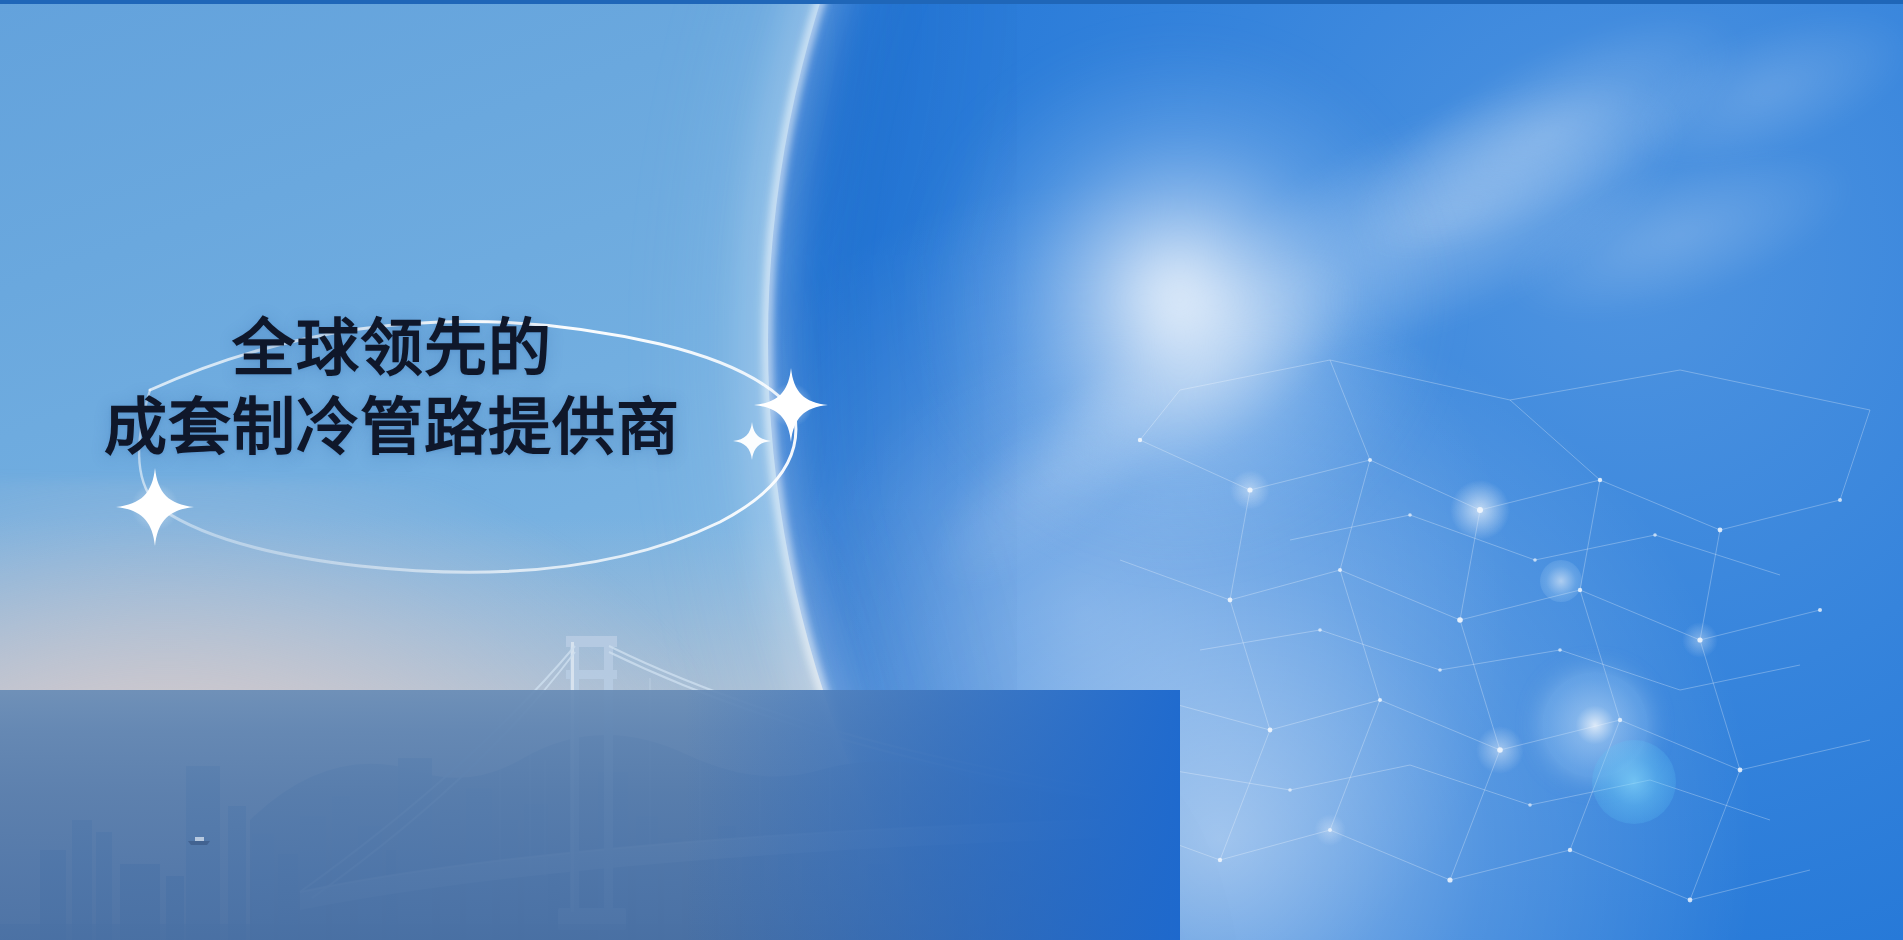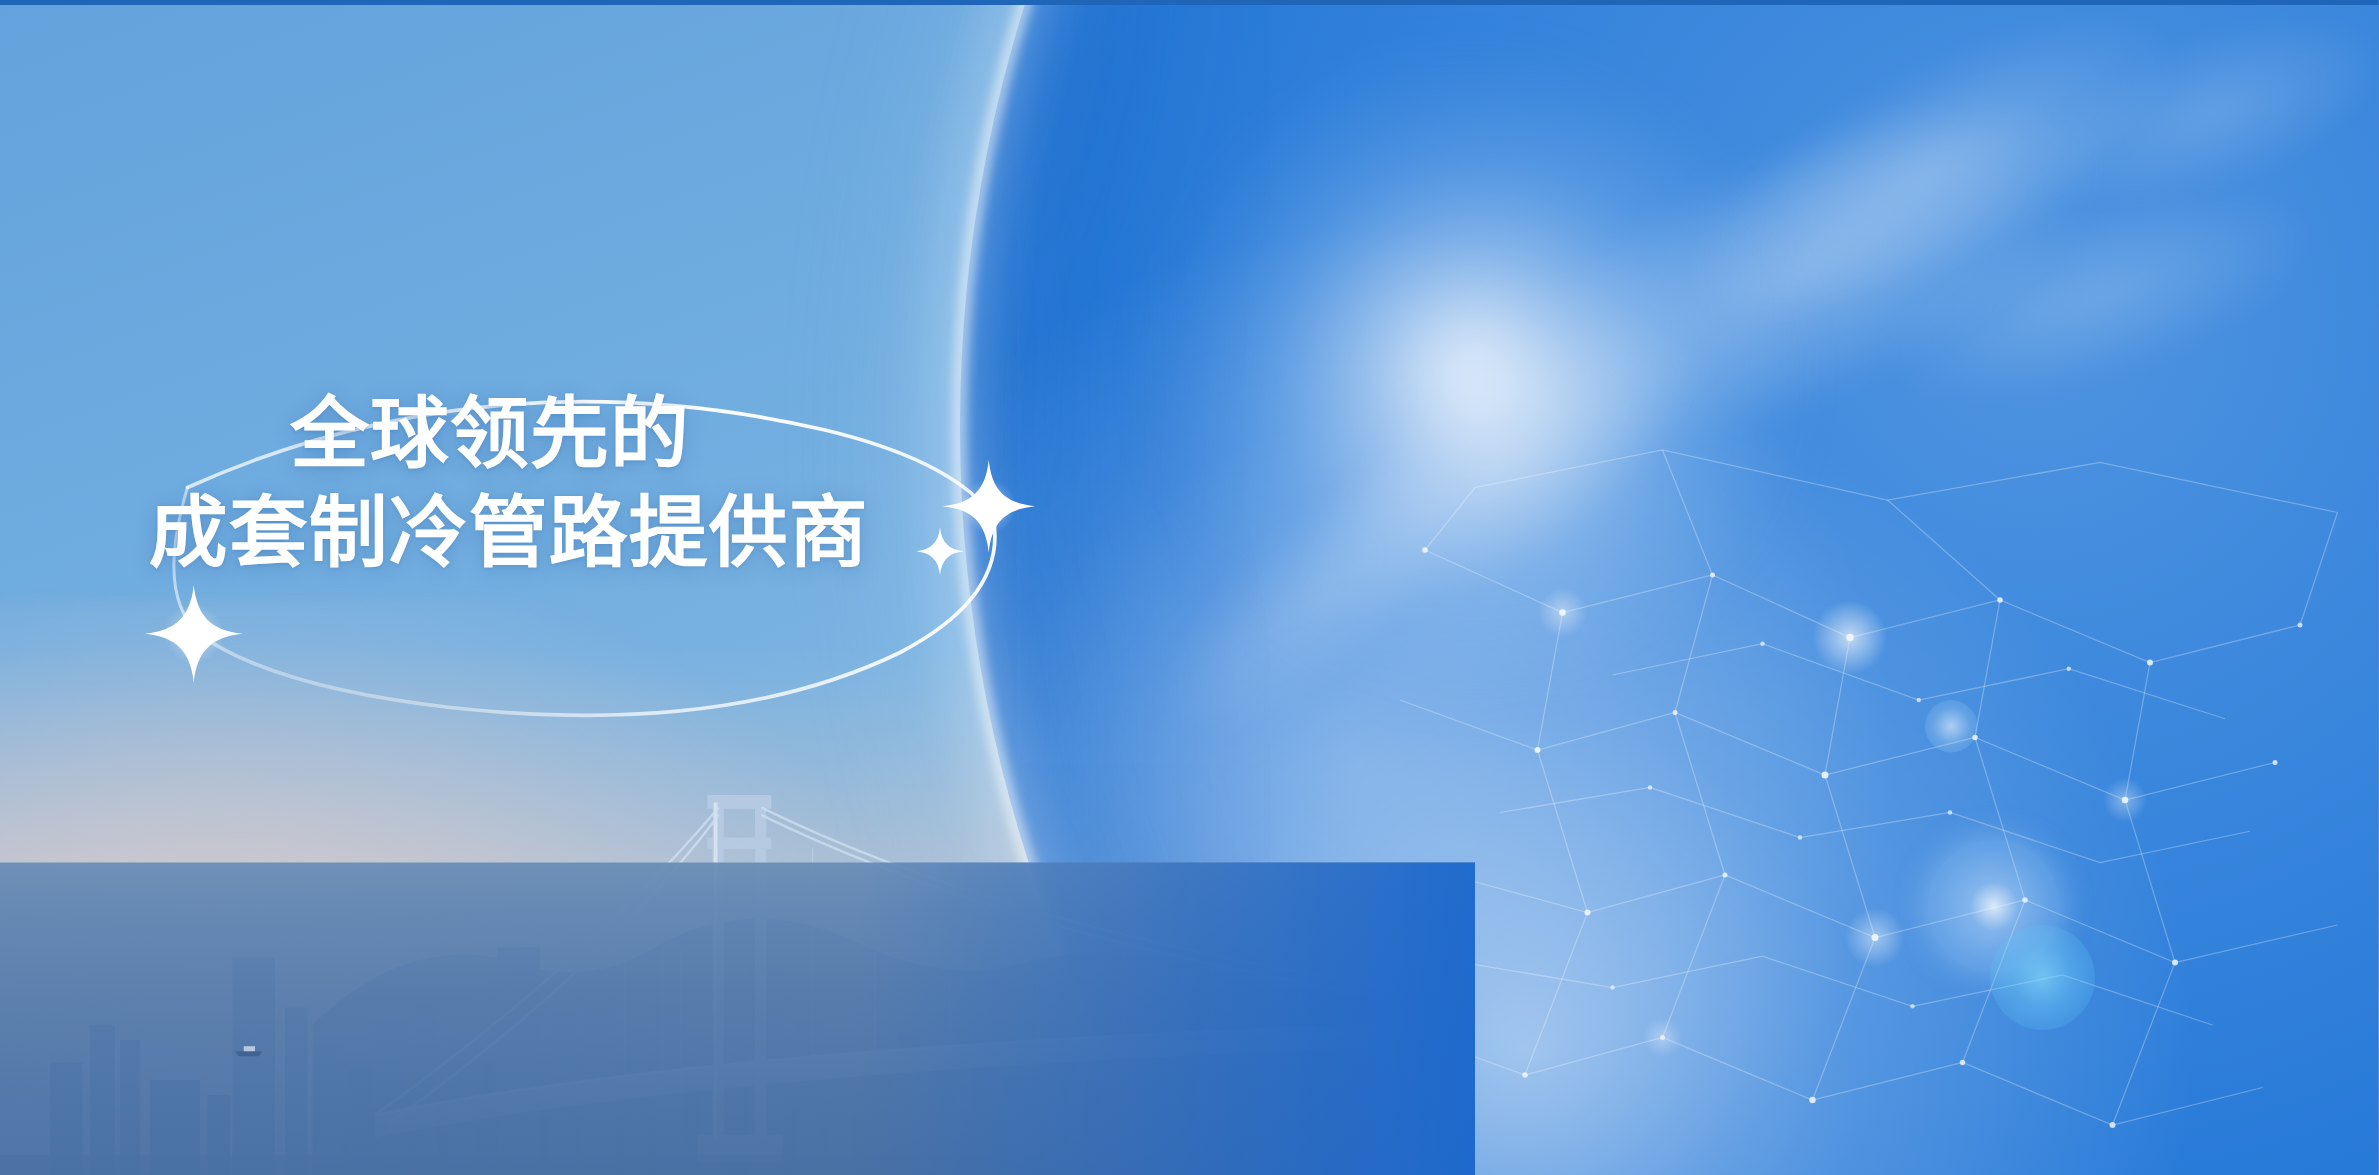--- a/index.html
+++ b/index.html
@@ -224,31 +224,31 @@
 
   
   .headline{
     position:absolute;
     left:104px; top:312px;
     width:700px;
     pointer-events:none;
     user-select:none;
   }
   .hl-line{
-    color:#ffffff;
+    color:#0f172a;
     font-size:63px;
     font-weight:700;
     line-height:1.16;
     letter-spacing:1px;
     white-space:nowrap;
     text-shadow:0 2px 16px rgba(40,95,160,0.28),
                 0 1px 3px rgba(40,95,160,0.18);
   }
   .hl-line-1{ margin-left:128px; }
-  .hl-line-2{ margin-left:15px; margin-top:6px; }
+  .hl-line-2{ margin-left:0; margin-top:6px; }
 </style>
 </head>
 <body>
 
 <div class="stage">
 
   <div class="sky"></div>
   <div class="haze-warm"></div>
 
   <div class="globe-wrap">

